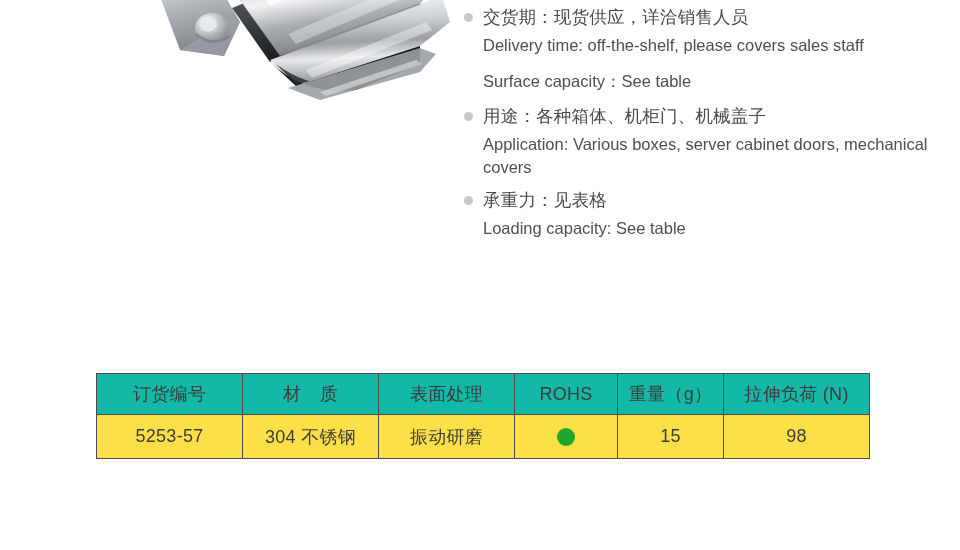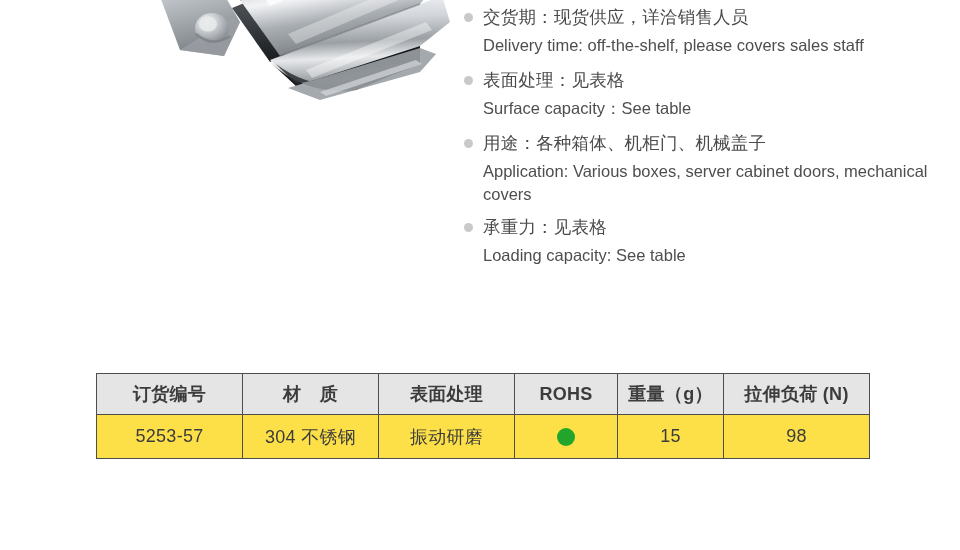--- a/index.html
+++ b/index.html
@@ -78,24 +78,24 @@
   }
   table.spec-table th,
   table.spec-table td {
     border: 1.5px solid #4d4d4d;
     text-align: center;
     vertical-align: middle;
     color: #3c3c3c;
     padding: 0;
   }
   table.spec-table thead th {
-    background: #e5e5e5;
+    background: #14b8a6;
     height: 40px;
     font-size: 18px;
-    font-weight: bold;
+    font-weight: normal;
     letter-spacing: 0.3px;
   }
   table.spec-table tbody td {
     background: #fde047;
     height: 43px;
     font-size: 18px;
     letter-spacing: 0.3px;
   }
   .col-1 { width: 145px; }
   .col-2 { width: 135px; }
@@ -194,24 +194,20 @@
 
   <div class="spec-item">
     <div class="spec-cn-row">
       <span class="bullet-dot"></span>
       <span class="spec-cn">交货期：现货供应，详洽销售人员</span>
     </div>
     <div class="spec-en">Delivery time: off-the-shelf, please covers sales staff</div>
   </div>
 
   <div class="spec-item">
-    <div class="spec-cn-row">
-      <span class="bullet-dot"></span>
-      <span class="spec-cn">表面处理：见表格</span>
-    </div>
     <div class="spec-en">Surface capacity：See table</div>
   </div>
 
   <div class="spec-item tight">
     <div class="spec-cn-row">
       <span class="bullet-dot"></span>
       <span class="spec-cn">用途：各种箱体、机柜门、机械盖子</span>
     </div>
     <div class="spec-en">Application: Various boxes, server cabinet doors, mechanical covers</div>
   </div>

